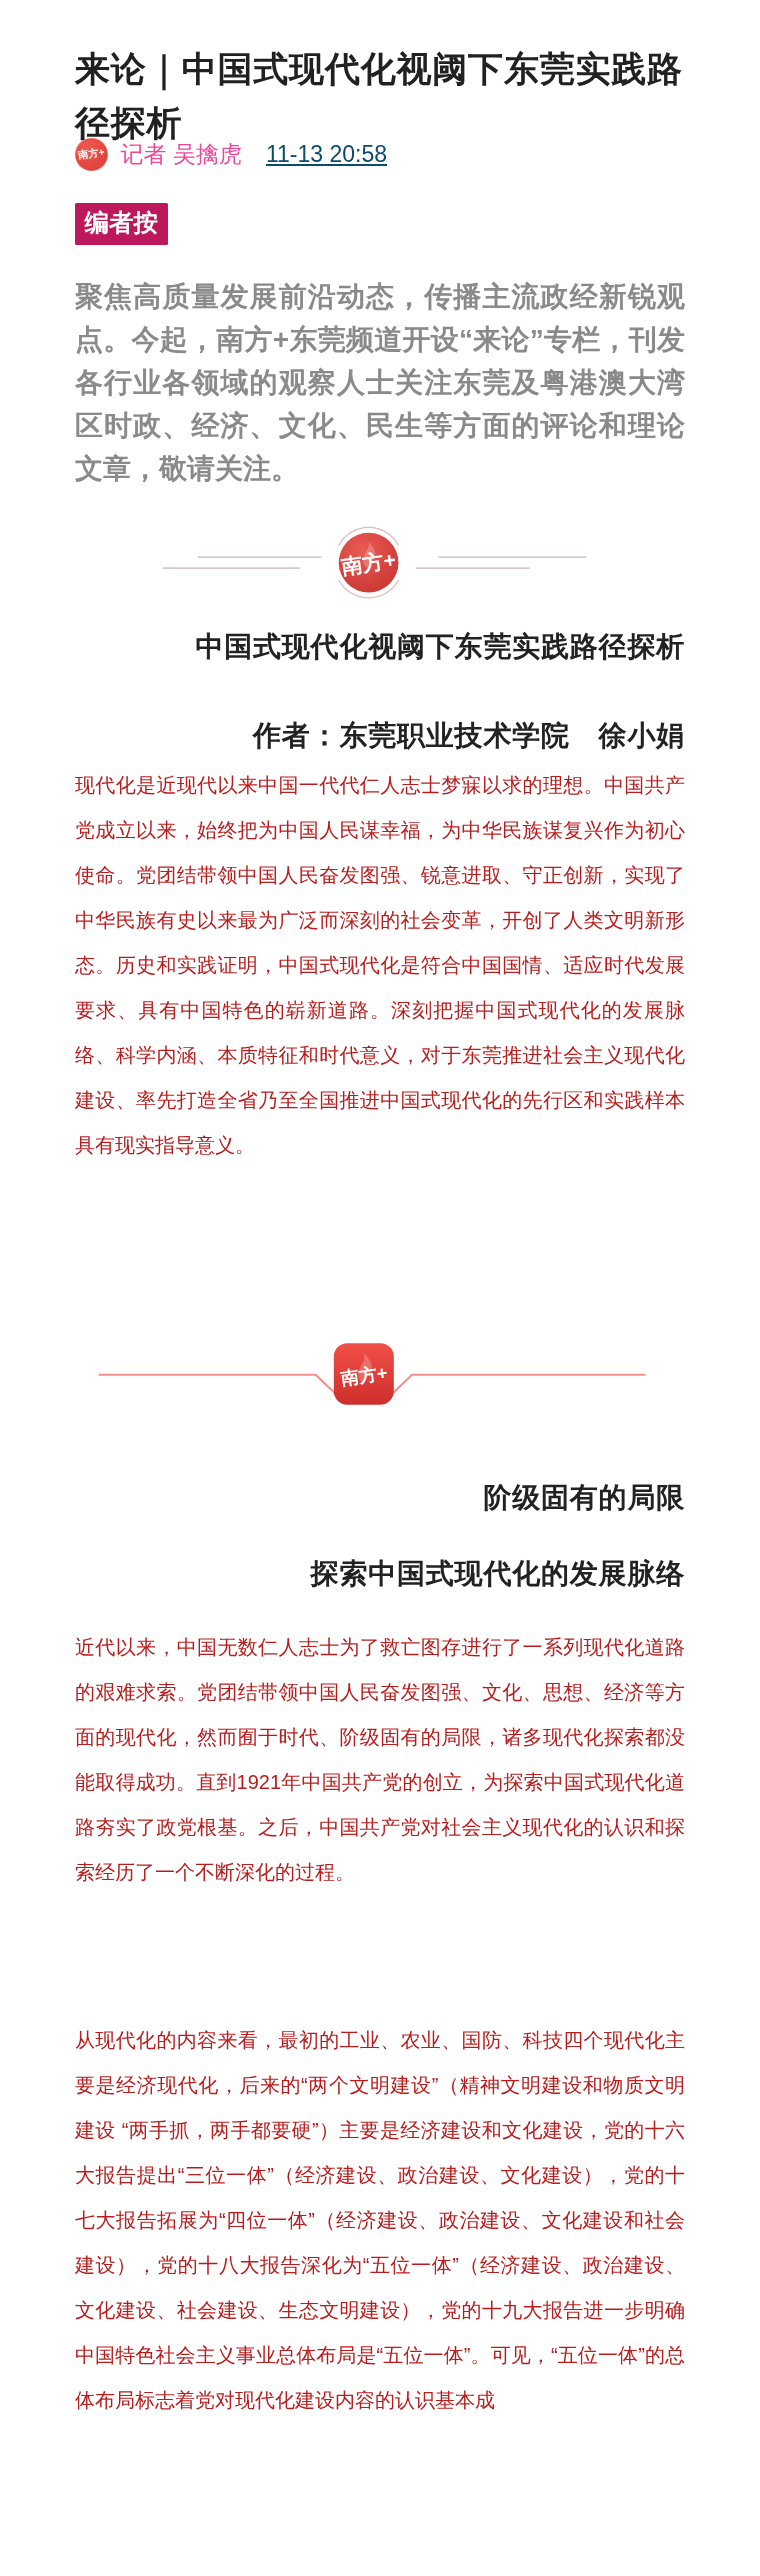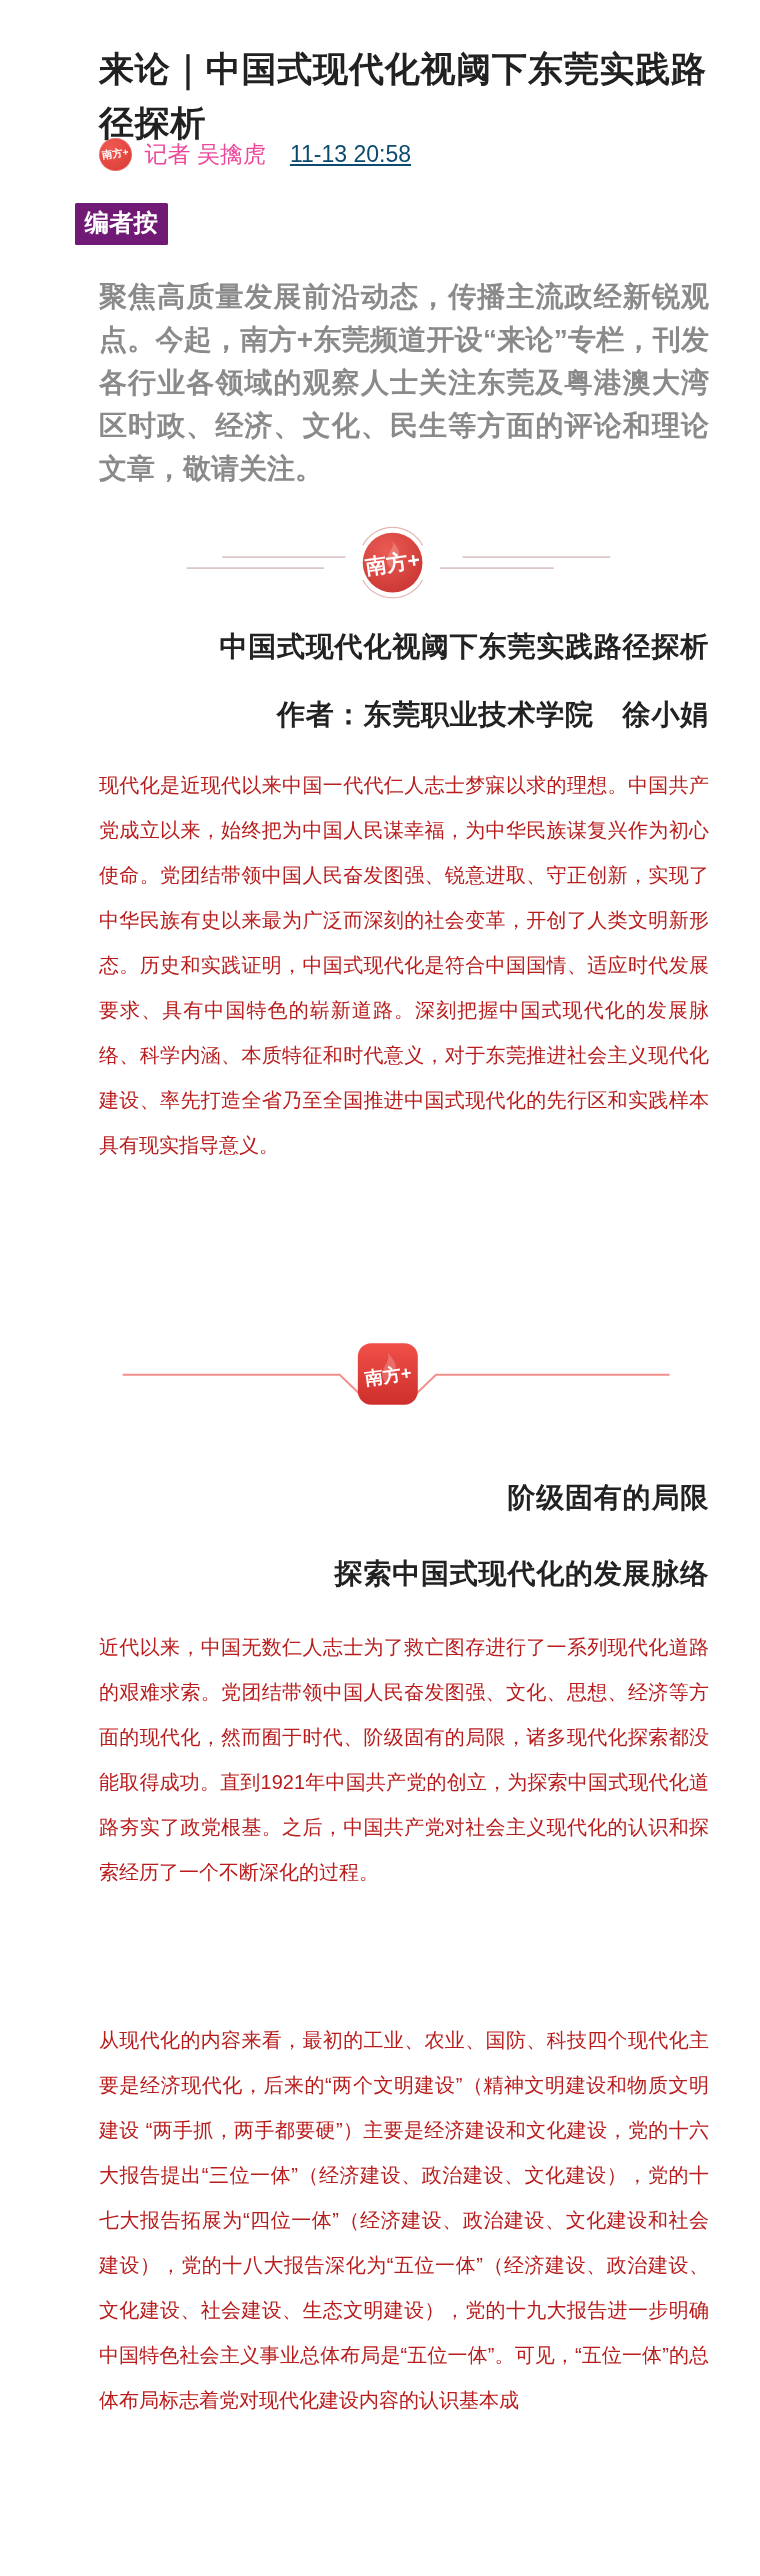--- a/index.html
+++ b/index.html
@@ -1,47 +1,47 @@
 <!DOCTYPE html>
 <html style="font-size:12.6px"><head>
 <meta charset="utf-8">
 <style>
   html,body{margin:0;padding:0;background:#ffffff;}
   body{
     width:760px;height:2576px;position:relative;overflow:hidden;
     font-family:"Liberation Sans","DejaVu Sans",sans-serif;
   }
-  .abs{position:absolute;left:75px;width:610px;margin-left:24px;}
+  .abs{position:absolute;left:75px;width:610px;}
   .page-title{
     top:19px;font-size:35px;line-height:54px;font-weight:700;color:#212121;
     letter-spacing:0.8px;
   }
   .byline{top:136px;height:36px;display:flex;align-items:center;}
   .byline-logo{
     width:33px;height:33px;border-radius:50%;background:radial-gradient(circle at 35% 30%,#ef5a52,#d93832);
     display:flex;align-items:center;justify-content:center;flex:0 0 auto;
     color:#fff;font-size:10.3px;font-weight:700;transform:rotate(0deg);
     box-shadow:inset 0 0 0 0.8px rgba(255,255,255,.25);
   }
   .byline-logo span{display:block;transform:rotate(-8deg);}
   .byline-author{margin-left:12.6px;font-size:23px;color:#ec4899;}
   .byline-time{margin-left:24px;font-size:23px;color:#0c4a6e;text-decoration:underline;}
   .editor-badge{
-    position:absolute;left:75px;top:203px;background:#701a75;color:#ffffff;
+    position:absolute;left:75px;top:203px;background:#be185d;color:#ffffff;
     font-size:24.5px;font-weight:700;padding:3.2px 9.5px 6.3px 9.5px;border-radius:1.6px;
   }
   .editor-note{
     top:275px;font-size:28px;line-height:43px;font-weight:700;color:#8a8a8a;
     text-align:justify;
   }
   .divider{height:88px;}
   .divider svg{display:block;}
   .center-bold{font-size:28px;font-weight:700;color:#222;text-align:right;letter-spacing:0.8px;}
   .article-heading{top:628px;}
-  .article-author{top:696px;}
+  .article-author{top:717px;}
   .body-para{
     font-size:20px;line-height:45px;color:#b91c1c;text-align:justify;
   }
   .p1{top:763px;}
   .h2a{top:1479px;}
   .h2b{top:1555px;}
   .p2{top:1625px;}
   .p3{top:2018px;}
   .d1{top:521px;}
   .d2{top:1340px;}

